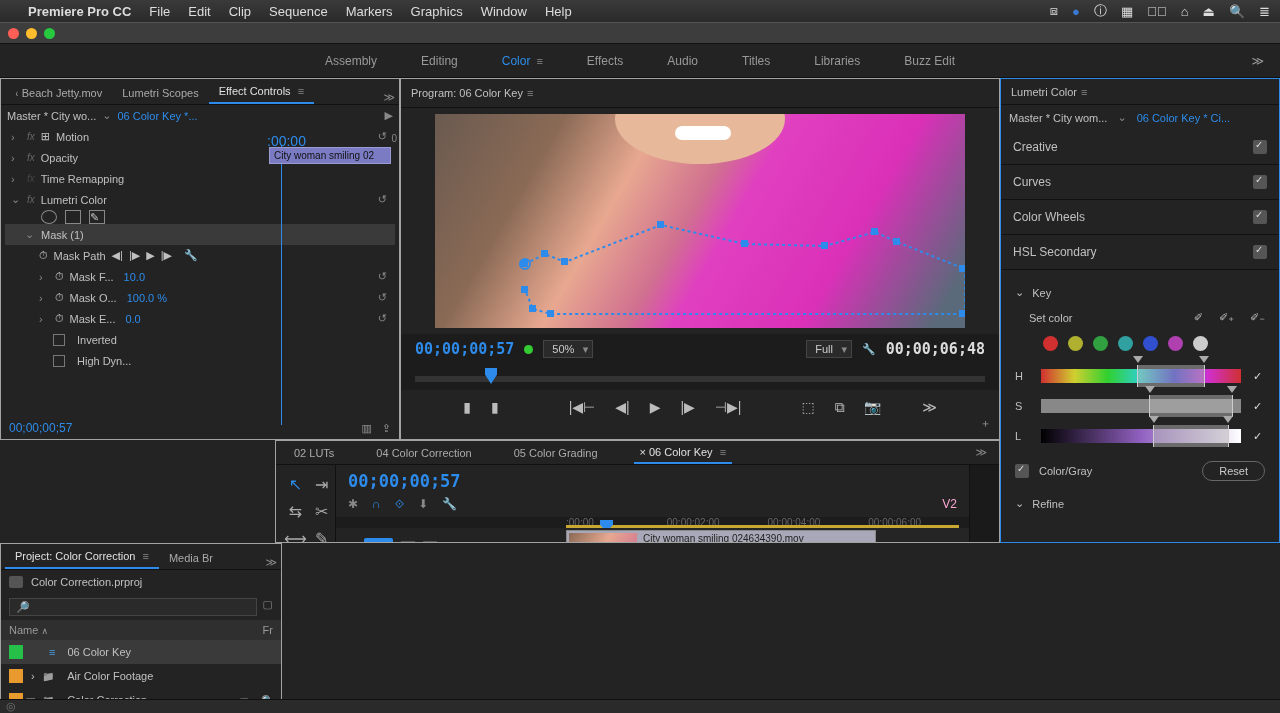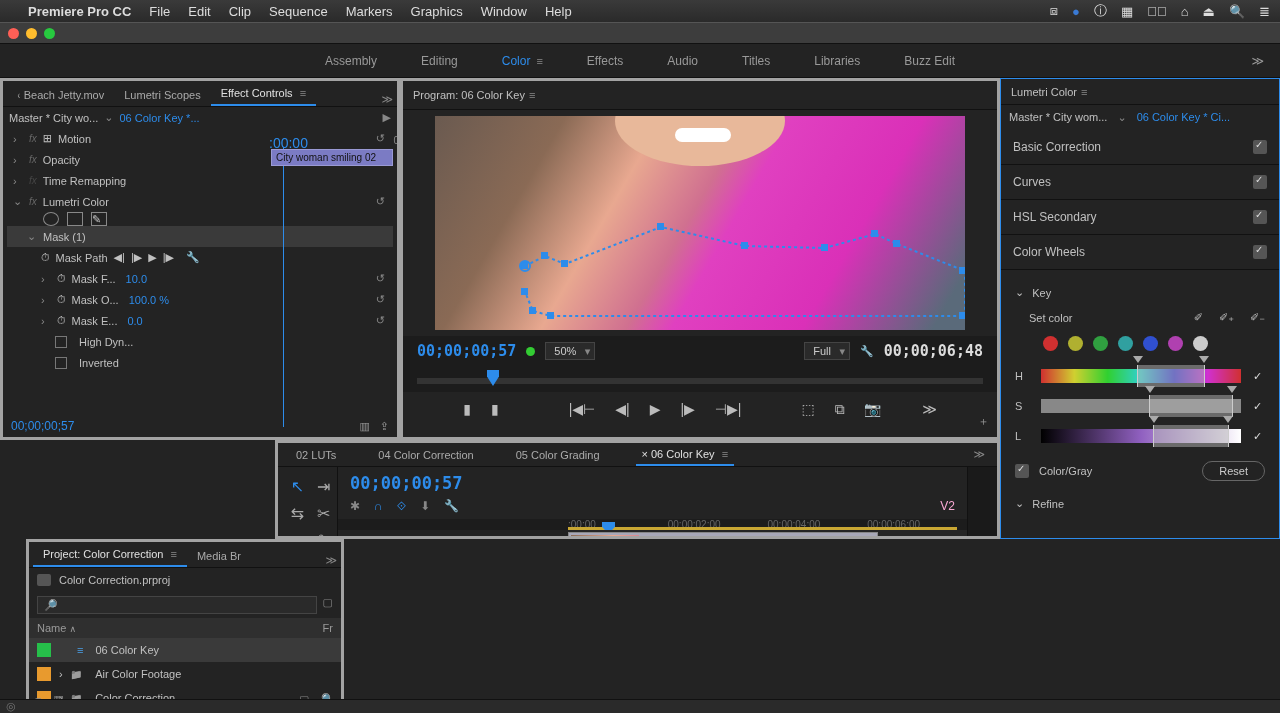--- a/index.html
+++ b/index.html
@@ -21,21 +21,21 @@
 
 
 .workspace-bar { height: 34px; background: #232323; display: flex; align-items: center; justify-content: center; gap: 40px; font-size: 12px; color: #999; border-bottom:1px solid #111;}
 .workspace-bar .ws { cursor: pointer; padding: 4px 2px; }
 .workspace-bar .ws.active { color: #2d8ceb; }
 .workspace-bar .ws-more { position:absolute; right:16px; color:#999; }
 .hamburger-small::after { content:"≡"; font-size:11px; margin-left:6px; color:#888;}
 
 
 .main { display: grid; grid-template-columns: 400px 600px 280px; grid-template-rows: 362px 1fr; height: 635px; }
-.panel { background: #232323; border: 3px solid #a3a3a3; position: relative; overflow:hidden;}
+.panel { background: #232323; border: 1px solid #a3a3a3; position: relative; overflow:hidden;}
 
 
 .tab-row { display:flex; height:26px; align-items:flex-end; border-bottom:1px solid #111; padding:0 4px; font-size:11px; }
 .tab { padding:5px 10px; color:#aaa; cursor:pointer; white-space:nowrap; }
 .tab.active { color:#e0e0e0; border-bottom:2px solid #2d8ceb; }
 .hambg { margin-left:4px; color:#888; }
 
 
 .ec-header { display:flex; align-items:center; padding:4px 6px; font-size:11px; }
 .clip-link { color:#2d8ceb; }
@@ -123,21 +123,21 @@
 .clip-bar{position:absolute; left:0; top:2px; bottom:2px; background:#a8a8b8; width:310px; border:1px solid #888; font-size:10px; color:#222; padding:2px 4px; overflow:hidden;}
 .clip-thumb{position:absolute; left:2px; top:2px; width:68px; bottom:2px; background:linear-gradient(120deg,#8a6a55,#e8a890,#d07090);}
 .fx-badge{position:absolute; left:6px; top:4px; width:12px; height:10px; background:#3a3; font-size:8px; color:#111; text-align:center; line-height:10px;}
 .playhead-line{position:absolute; left:270px; top:0; bottom:0; width:1px; background:#2d8ceb;}
 .playhead-head{position:absolute; left:264px; top:-8px; width:13px; height:12px; background:#2d8ceb; clip-path:polygon(50% 100%,0 40%,0 0,100% 0,100% 40%);}
 .tgl{width:14px; height:14px; border:1px solid #555; display:inline-block; color:#888; font-size:9px; text-align:center; line-height:12px;}
 
 
 .lum{display:flex; flex-direction:column; height:100%;}
 .lum-hdr{height:26px; border-bottom:1px solid #111; display:flex; align-items:center; padding:0 10px; font-size:11px;}
-.lum-master{padding:6px 8px; font-size:11px; display:flex; gap:10px;}
+.lum-master{padding:6px 8px; font-size:11px; display:flex; align-items:center; gap:10px;}
 .lum-section{padding:10px 12px; border-bottom:1px solid #111; display:flex; align-items:center; font-size:12px; cursor:pointer;}
 .lum-section .chk2{margin-left:auto; width:14px; height:14px; background:#555; border-radius:2px; position:relative;}
 .lum-section .chk2::after{content:"✓"; color:#ddd; font-size:10px; position:absolute; left:2px; top:-1px;}
 .hsl-body{padding:10px 14px; font-size:11px;}
 .hsl-body .sub{padding:6px 0; display:flex; align-items:center; gap:8px;}
 .eyedrops{margin-left:auto; display:flex; gap:16px;}
 .color-dots{display:flex; gap:10px; padding:6px 0 10px 28px;}
 .color-dots span{width:15px; height:15px; border-radius:50%; display:inline-block;}
 .cd-r{background:#d03030;} .cd-y{background:#b0b030;} .cd-g{background:#30a040;} .cd-c{background:#30a0a0;} .cd-b{background:#3050d0;} .cd-m{background:#b040b0;} .cd-w{background:#ccc;}
 .hsl-slider{display:flex; align-items:center; gap:12px; padding:8px 0;}
@@ -282,25 +282,25 @@
         </div>
       <div class="ec-row indent2">
           <span class="tw">›</span>
           <span>⏱</span>
           <span>Mask E...</span>
           <span class="val">0.0</span>
           <span class="reset-icon">↺</span>
         </div>
       <div class="ec-row indent3">
           <span class="chk"></span>
-          <span>High Dyn...</span>
+          <span>Inverted</span>
         </div>
       <div class="ec-row indent3">
           <span class="chk"></span>
-          <span>Inverted</span>
+          <span>High Dyn...</span>
         </div>
     </div>
     <div class="ec-footer">00;00;00;57</div>
     <div class="ec-footer-right">
       <span>▥</span>
       <span>⇪</span>
     </div>
   </div>
 
   <div class="panel">
@@ -369,33 +369,33 @@
       <div class="lum-hdr">
         <span>Lumetri Color</span>
         <span class="hambg">≡</span>
       </div>
       <div class="lum-master">
         <span>Master * City wom...</span>
           <span style="color:#888;">⌄</span>
         <span class="clip-link">06 Color Key * Ci...</span>
       </div>
       <div class="lum-section">
-          <span>Basic Correction</span>
+          <span>Creative</span>
           <span class="chk2"></span>
         </div>
       <div class="lum-section">
           <span>Curves</span>
           <span class="chk2"></span>
         </div>
       <div class="lum-section">
+          <span>Color Wheels</span>
+          <span class="chk2"></span>
+        </div>
+      <div class="lum-section">
           <span>HSL Secondary</span>
-          <span class="chk2"></span>
-        </div>
-      <div class="lum-section">
-          <span>Color Wheels</span>
           <span class="chk2"></span>
         </div>
       <div class="hsl-body">
         <div class="sub">
             <span>⌄</span>
             <span>Key</span>
           </div>
         <div class="sub" style="padding-left:14px;">
           <span>Set color</span>
           <div class="eyedrops">
@@ -457,21 +457,21 @@
         <div class="refine-slider">
           
           
           
         </div>
 
       </div>
     </div>
   </div>
 
-  <div class="panel" style="grid-column:1; width:318px;margin-left:26px;">
+  <div class="panel" style="grid-column:1; width:282px;">
     <div class="tab-row proj-top">
       <span class="tab active"><span>Project: Color Correction</span> <span class="hambg">≡</span></span>
       <span class="tab">Media Br</span>
       <span style="margin-left:auto;color:#888;">≫</span>
     </div>
     <div class="proj-name">
       <span class="bin-icon"></span>
       <span>Color Correction.prproj</span>
     </div>
     <div class="search-row">

